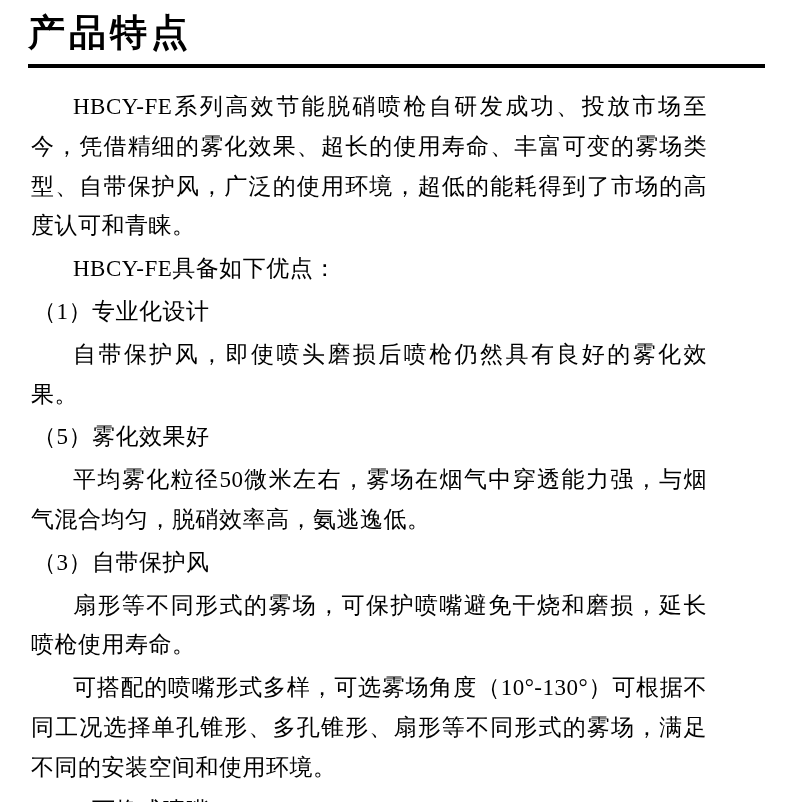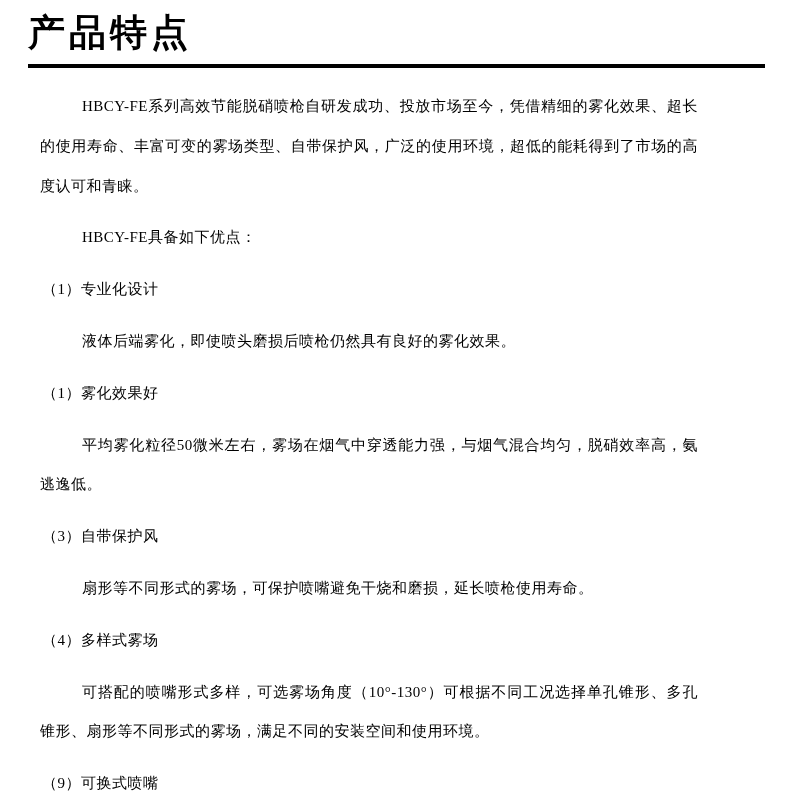--- a/index.html
+++ b/index.html
@@ -32,22 +32,22 @@
   .title-rule {
     width: 737px;
     height: 4px;
     background: #000000;
     margin-top: 4px;
   }
   .doc-body {
     margin-top: 19px;
   }
   .para {
-    margin: 12px;
-    font-size: 15px;
+    margin: 3px;
+    font-size: 23px;
     line-height: 39.8px;
     letter-spacing: 0.5px;
     text-align: justify;
     text-align-last: left;
     color: #000000;
   }
   .para--body {
     text-indent: 42px;
   }
   .para--item {
@@ -64,31 +64,30 @@
   <div class="title-rule"></div>
 
   <div class="doc-body">
 
     <p class="para para--body">HBCY-FE系列高效节能脱硝喷枪自研发成功、投放市场至今，凭借精细的雾化效果、超长的使用寿命、丰富可变的雾场类型、自带保护风，广泛的使用环境，超低的能耗得到了市场的高度认可和青睐。</p>
 
     <p class="para para--body">HBCY-FE具备如下优点：</p>
 
     <p class="para para--item">（1）专业化设计</p>
 
-    <p class="para para--body">液体后端雾化，即使喷头磨损后喷枪仍然具有良好的雾化效果。</p>
+    <p class="para para--body">自带保护风，即使喷头磨损后喷枪仍然具有良好的雾化效果。</p>
 
-    <p class="para para--item">（1）雾化效果好</p>
+    <p class="para para--item">（5）雾化效果好</p>
 
     <p class="para para--body">平均雾化粒径50微米左右，雾场在烟气中穿透能力强，与烟气混合均匀，脱硝效率高，氨逃逸低。</p>
 
     <p class="para para--item">（3）自带保护风</p>
 
     <p class="para para--body">扇形等不同形式的雾场，可保护喷嘴避免干烧和磨损，延长喷枪使用寿命。</p>
 
-    <p class="para para--item">（4）多样式雾场</p>
 
     <p class="para para--body">可搭配的喷嘴形式多样，可选雾场角度（10°-130°）可根据不同工况选择单孔锥形、多孔锥形、扇形等不同形式的雾场，满足不同的安装空间和使用环境。</p>
 
     <p class="para para--item">（9）可换式喷嘴</p>
 
 
   </div>
 </div>
 
 </body></html>

